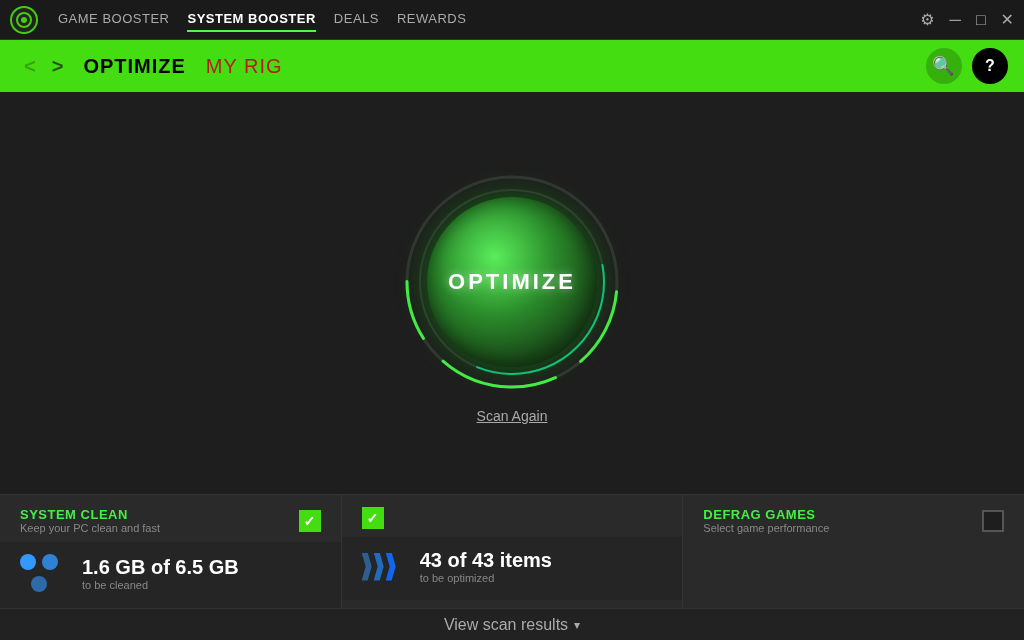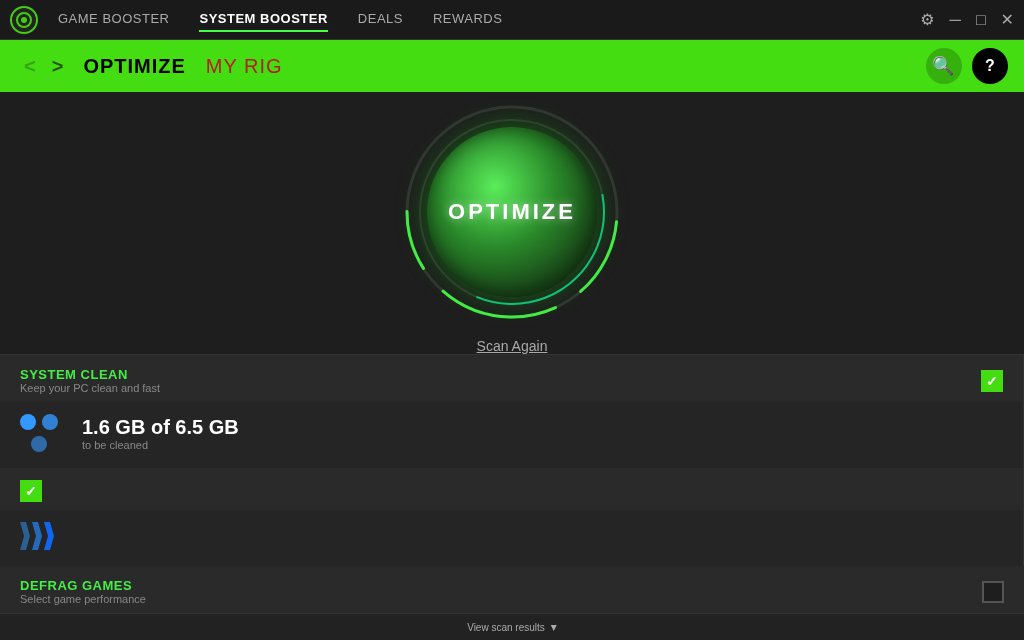--- a/index.html
+++ b/index.html
@@ -17,21 +17,21 @@
       display: flex;
       align-items: center;
       background: #1a1a1a;
       height: 40px;
       padding: 0 10px;
       border-bottom: 1px solid #333;
     }
     .title-nav {
       display: flex;
       flex: 1;
-      gap: 30px;
+      gap: 18px;
     }
     .title-nav-item {
       font-size: 13px;
       color: #aaa;
       cursor: pointer;
       padding: 4px 0;
       text-transform: uppercase;
       letter-spacing: 0.5px;
     }
     .title-nav-item.active {
@@ -153,21 +153,20 @@
       cursor: pointer;
       margin-top: 16px;
     }
 
     
     #bottom-cards {
       display: flex;
       width: 100%;
       background: #2a2a2a;
       border-top: 1px solid #333;
-      flex-direction: column;
     }
     .card {
       flex: 1;
       border-right: 1px solid #333;
       padding: 0;
     }
     .card:last-child { border-right: none; }
     .card-header {
       display: flex;
       align-items: center;
@@ -284,21 +283,21 @@
       align-items: center;
       justify-content: center;
       background: #222;
       height: 32px;
       border-top: 1px solid #333;
       cursor: pointer;
       width: 100%;
     }
     #view-scan-bar span {
       color: #aaa;
-      font-size: 10px;
+      font-size: 16px;
     }
     #view-scan-bar .arrow-down {
       color: #aaa;
       margin-left: 6px;
       font-size: 12px;
     }
 
     
     .ring-svg {
       position: absolute;
@@ -395,20 +394,24 @@
     <div class="card">
       <div class="card-header">
         <div class="card-checkbox checked"></div>
       </div>
       <div class="card-body">
         <div class="arrows-icon">
           <div class="arrow-chevron"></div>
           <div class="arrow-chevron"></div>
           <div class="arrow-chevron"></div>
         </div>
+        <div class="card-value-text">
+          <div class="main-value">43 of 43 items</div>
+          <div class="sub-value">to be optimized</div>
+        </div>
       </div>
     </div>
 
     <div class="card">
       <div class="card-header">
         <div class="card-header-text">
           <div class="card-title">DEFRAG GAMES</div>
           <div class="card-subtitle">Select game performance</div>
         </div>
         <div class="card-checkbox"></div>

